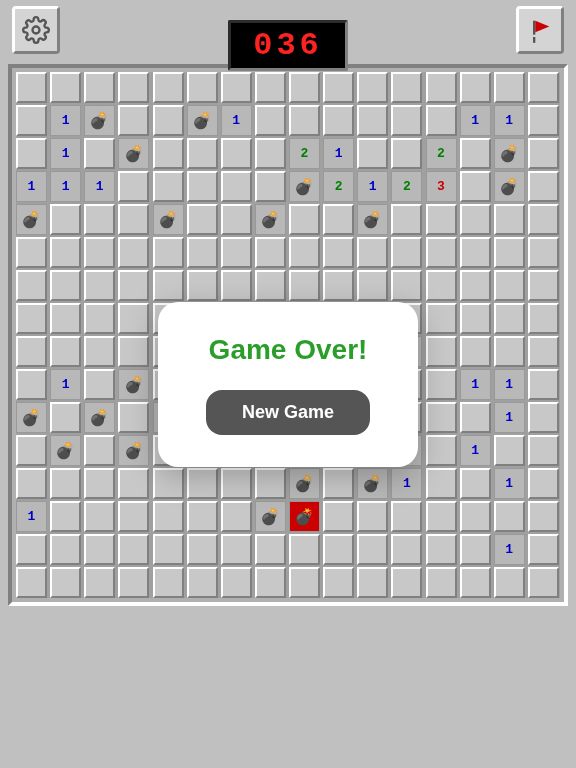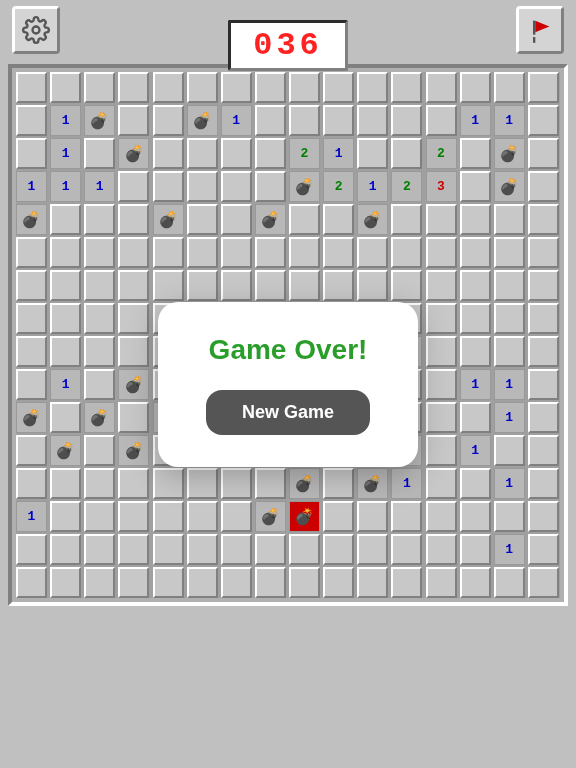--- a/index.html
+++ b/index.html
@@ -29,21 +29,21 @@
       border: 3px solid;
       border-color: #ffffff #808080 #808080 #ffffff;
       display: flex;
       align-items: center;
       justify-content: center;
       cursor: pointer;
       border-radius: 4px;
     }
 
     .score-display {
-      background: #ffffff;
+      background: #000000;
       color: #ff2222;
       font-size: 32px;
       font-weight: bold;
       font-family: 'Courier New', monospace;
       padding: 4px 20px;
       border: 3px inset #808080;
       border-radius: 2px;
       letter-spacing: 4px;
       min-width: 120px;
       text-align: center;

